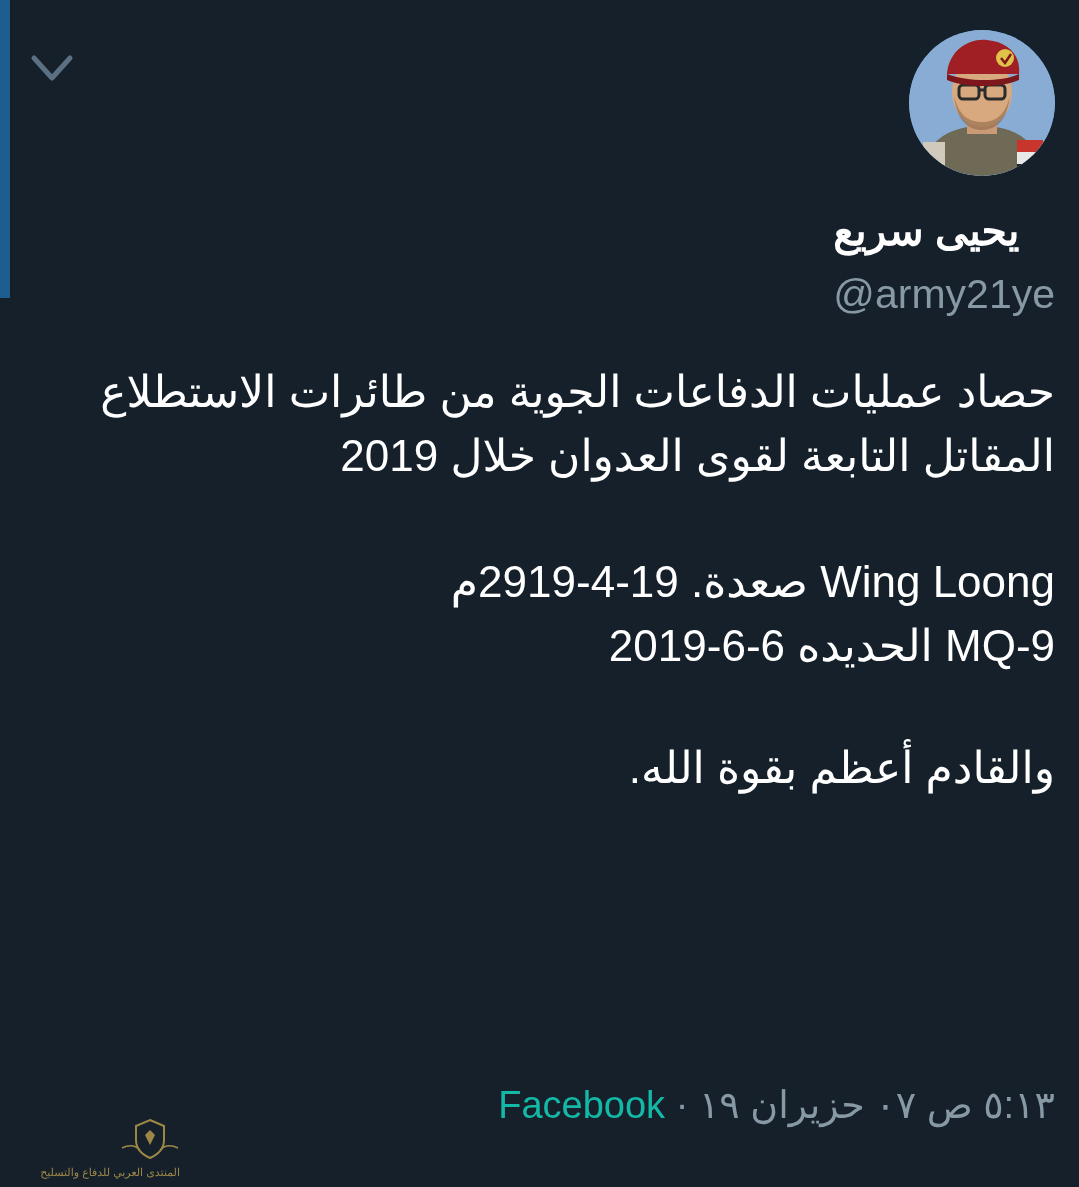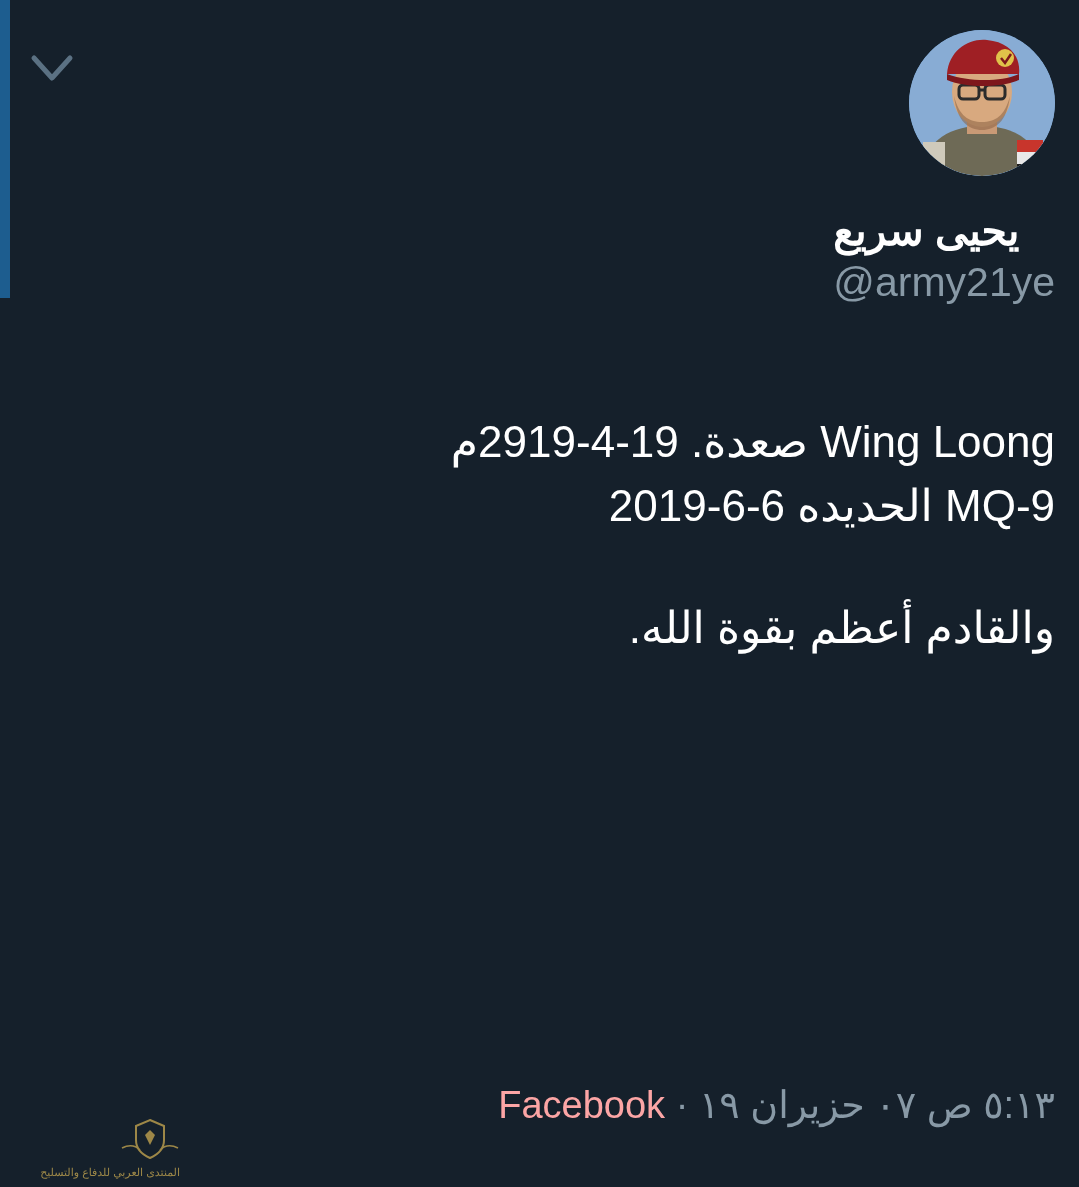--- a/index.html
+++ b/index.html
@@ -65,21 +65,21 @@
     font-size: 41px;
     font-weight: bold;
     line-height: 1.15;
     color: #ffffff;
     white-space: nowrap;
   }
   .handle {
     font-size: 41px;
     color: #8899a6;
     line-height: 1.25;
-    margin-top: 2px;
+    margin-top: 14px;
     white-space: nowrap;
     direction: ltr;
   }
 
   .chevron {
     position: absolute;
     top: 52px;
     left: 30px;
     width: 44px;
     height: 32px;
@@ -107,21 +107,21 @@
     position: absolute;
     bottom: 60px;
     right: 24px;
     left: 24px;
     text-align: right;
     font-size: 38px;
     color: #8899a6;
     direction: rtl;
   }
   .footer .src {
-    color: #fca5a5;
+    color: #14b8a6;
     direction: ltr;
     display: inline-block;
   }
   .footer .sep { color: #8899a6; }
 
   
   .watermark {
     position: absolute;
     left: 10px;
     bottom: 8px;
@@ -189,20 +189,21 @@
         </g>
       </svg>
     </div>
     <div class="names">
       <div class="display-name">يحيى سريع</div>
       <div class="handle">@army21ye</div>
     </div>
   </div>
 
   <div class="tweet-body">
+    <p class="para">حصاد عمليات الدفاعات الجوية من طائرات الاستطلاع المقاتل التابعة لقوى العدوان خلال  2019</p>
     <div class="spacer"></div>
     <p class="list-line">Wing Loong صعدة. 19-4-2919م</p>
     <p class="list-line">MQ-9 الحديده 6-6-2019</p>
     <div class="spacer-small"></div>
     <p class="para">والقادم أعظم  بقوة الله.</p>
   </div>
 
   <div class="footer">
     <span>٥:١٣ ص</span>
     <span>٠٧ حزيران ١٩</span>

